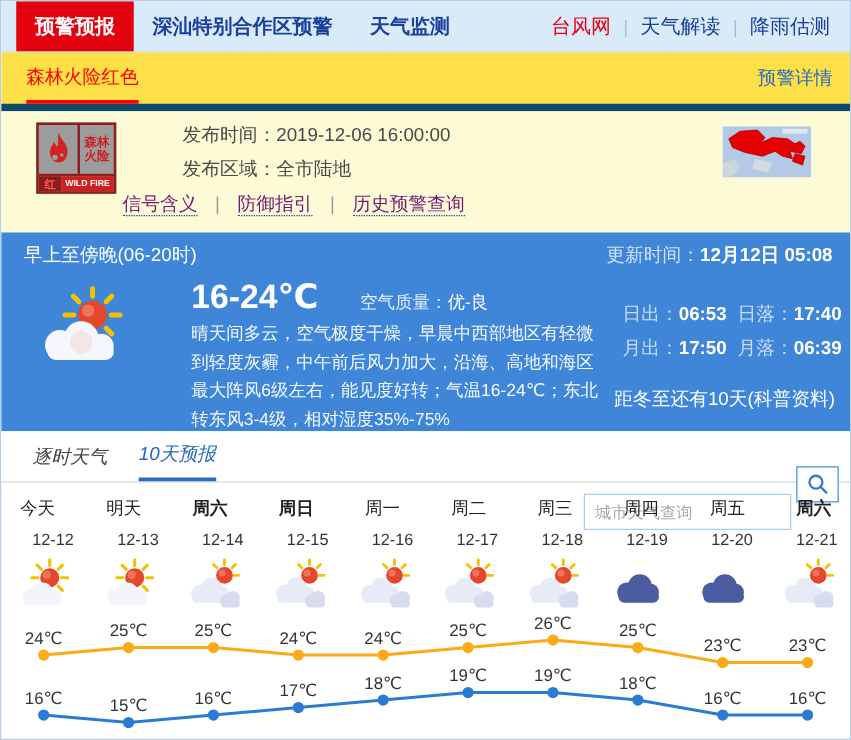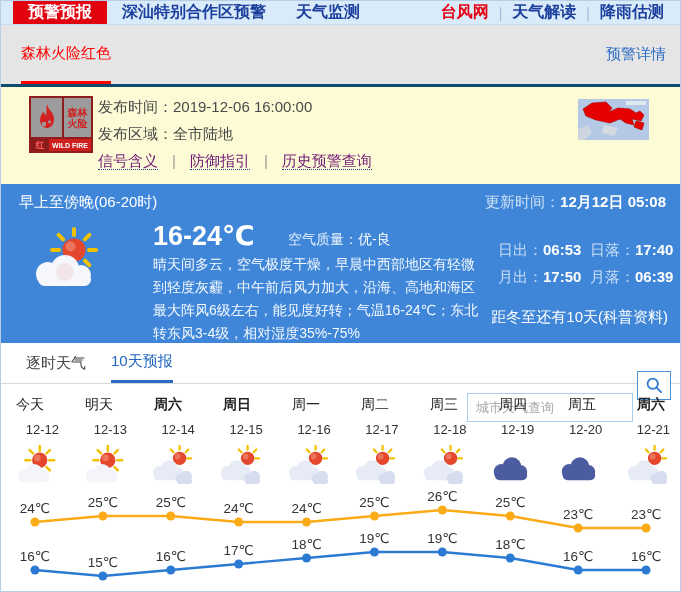--- a/index.html
+++ b/index.html
@@ -1,44 +1,44 @@
 <!DOCTYPE html>
 <html><head>
 <meta charset="utf-8">
 <style>
   * { box-sizing: border-box; margin: 0; padding: 0; }
   body { font-family: "Liberation Sans", "DejaVu Sans", sans-serif; background: #fff; }
   .page { width: 681px; height: 592px; border: 1px solid #b6cfe6; background: #fff; position: relative; overflow: hidden; }
 
   
-  .topnav { height: 24px; background: #d9eaf8; display: flex; align-items: stretch; border-bottom: 1px solid #c7dcf0; text-align: right; }
+  .topnav { height: 41px; background: #d9eaf8; display: flex; align-items: stretch; border-bottom: 1px solid #c7dcf0; text-align: right; }
   .topnav .tab { display: flex; align-items: center; padding: 0 15px; font-size: 16px; font-weight: bold; color: #1a3f9d; cursor: pointer; }
   .topnav .tab.active { background: #e1020d; color: #fff; margin-left: 12px; }
   .topnav .spacer { flex: 1; }
-  .topnav .rlink { display: flex; align-items: center; padding: 0 10px; font-size: 16px; font-weight: bold; color: #1a3f9d; cursor: pointer; }
+  .topnav .rlink { display: flex; align-items: center; padding: 0 10px; font-size: 16px; font-weight: normal; color: #1a3f9d; cursor: pointer; }
   .topnav .rlink.hot { color: #e60012; }
   .topnav .sep { display: flex; align-items: center; color: #9fbcd8; font-size: 14px; }
   .topnav .sep::before { content: "|"; }
   .topnav .rpad { width: 6px; }
 
   
-  .warn-tabs { height: 62px; background: #e5e5e5; position: relative; border-bottom: 3px solid #0c4a6e; }
+  .warn-tabs { height: 47px; background: #fde047; position: relative; border-bottom: 6px solid #0c4a6e; }
   .warn-tab-active { position: absolute; left: 20px; top: 0; height: 100%; display: flex; align-items: center; font-size: 15px; color: #fe0000; border-bottom: 3px solid #fe0000; cursor: pointer; }
   .warn-detail { position: absolute; right: 14px; top: 0; height: 100%; display: flex; align-items: center; font-size: 15px; color: #2a6bc5; cursor: pointer; }
 
   
   .warn-body { height: 97px; background: #fdfad6; position: relative; }
   .badge { position: absolute; left: 28px; top: 9px; width: 64px; height: 57px; background: #9c9c9c; border: 2px solid #8f1d1d; display: flex; flex-wrap: wrap; }
   .badge .flame-cell { width: 33px; height: 39px; display: flex; align-items: center; justify-content: center; border-right: 2px solid #8f1d1d; }
   .badge .name-cell { width: 27px; height: 39px; font-size: 10px; line-height: 11px; font-weight: bold; color: #cf1f1f; display: flex; flex-direction: column; align-items: center; justify-content: center; }
   .badge .bottom { width: 60px; height: 14px; display: flex; border-top: 2px solid #8f1d1d; }
   .badge .lvl { width: 18px; background: #8c1b1b; color: #ff5a5a; font-size: 9px; font-weight: bold; display: flex; align-items: center; justify-content: center; }
   .badge .en { flex: 1; background: #cf2020; color: #fff; font-size: 7px; font-weight: bold; display: flex; align-items: center; justify-content: center; letter-spacing: 0; white-space: nowrap; }
   .warn-info { position: absolute; left: 97px; top: 6px; font-size: 15px; color: #4a4a4a; }
-  .warn-info .row { line-height: 27px; }
+  .warn-info .row { line-height: 27px; margin-left: 48px; }
   .warn-links { margin-top: 5px; font-size: 15px; }
   .warn-links a { color: #701a75; text-decoration: none; border-bottom: 1px dotted #1b3e9c; cursor: pointer; }
   .warn-links .lsep { color: #9a9a9a; margin: 0 14px; }
   .mini-map { position: absolute; left: 577px; top: 12px; width: 71px; height: 41px; }
 
   
   .blue { height: 159px; background: #3f86d8; color: #fff; position: relative; }
   .blue .hdr { display: flex; justify-content: space-between; padding: 9px 14px 0 18px; font-size: 15px; }
   .blue .hdr .lbl { color: #cde1f7; }
   .blue .hdr .val { color: #fff; font-weight: bold; }
@@ -50,21 +50,21 @@
   .astro { position: absolute; left: 497px; top: 52px; font-size: 15px; }
   .astro .arow { line-height: 27px; display: flex; }
   .astro .pair { width: 92px; display: flex; }
   .astro .pair:last-child { width: auto; }
   .astro .albl { color: #c9def5; }
   .astro .aval { font-weight: bold; color: #fff; }
   .solstice { position: absolute; right: 12px; bottom: 16px; font-size: 15px; color: #fff; }
 
   
   .fc-tabs { height: 41px; background: #fff; border-bottom: 1px solid #d9d9d9; display: flex; align-items: stretch; position: relative; }
-  .fc-tab { display: flex; align-items: center; margin-left: 25px; font-size: 15px; color: #444; cursor: pointer; }
+  .fc-tab { display: flex; align-items: center; margin-left: 25px; font-size: 15px; color: #444; cursor: pointer; font-style: italic; }
   .fc-tab.active { color: #2166c0; border-bottom: 3px solid #2b6bc4; }
   .searchbox { position: absolute; right: 9px; top: 5px; display: flex; align-items: center; }
   .searchbox input { width: 166px; height: 29px; border: 1px solid #a9cdee; padding: 0 8px; font-size: 13px; color: #333; outline: none; font-family: inherit; margin-top: 45px; }
   .searchbox input::placeholder { color: #a9a9a9; }
   .search-btn { width: 34px; height: 29px; margin-left: 4px; background: #fff; border: 1px solid #4a90d9; display: flex; align-items: center; justify-content: center; cursor: pointer; }
 
   
   .forecast { position: relative; }
   .fr { display: flex; }
   .fr .col { width: 10%; text-align: center; }

